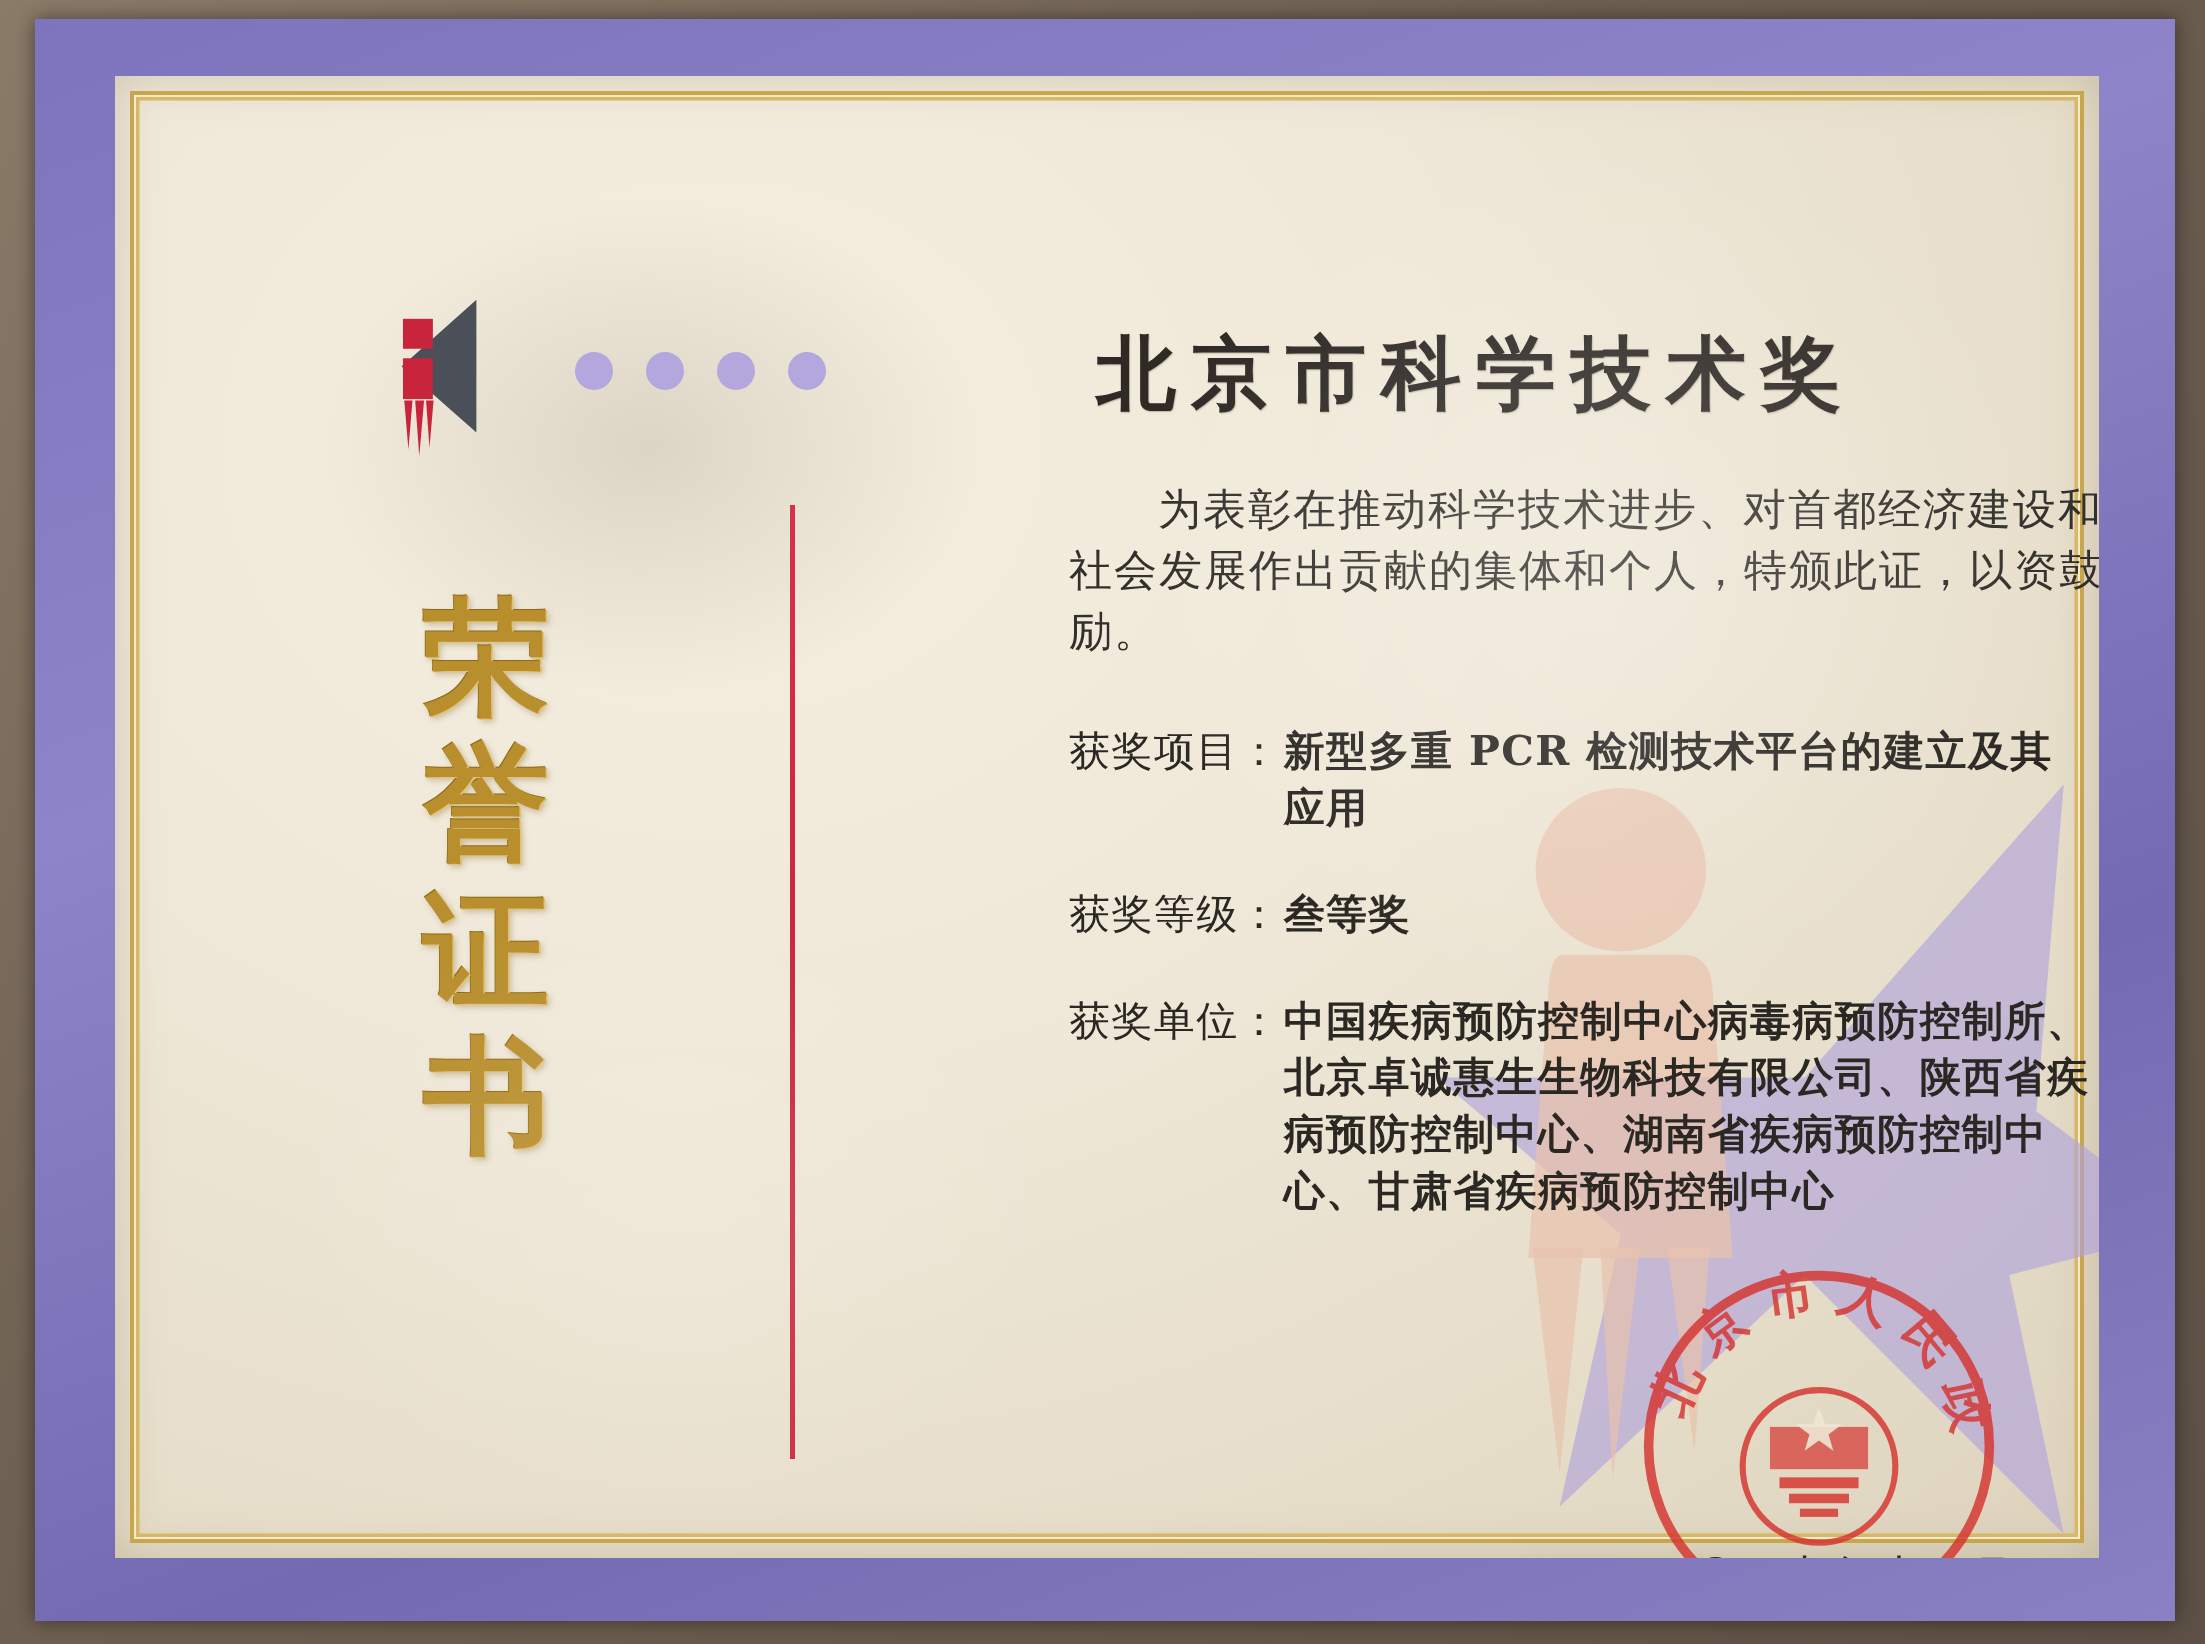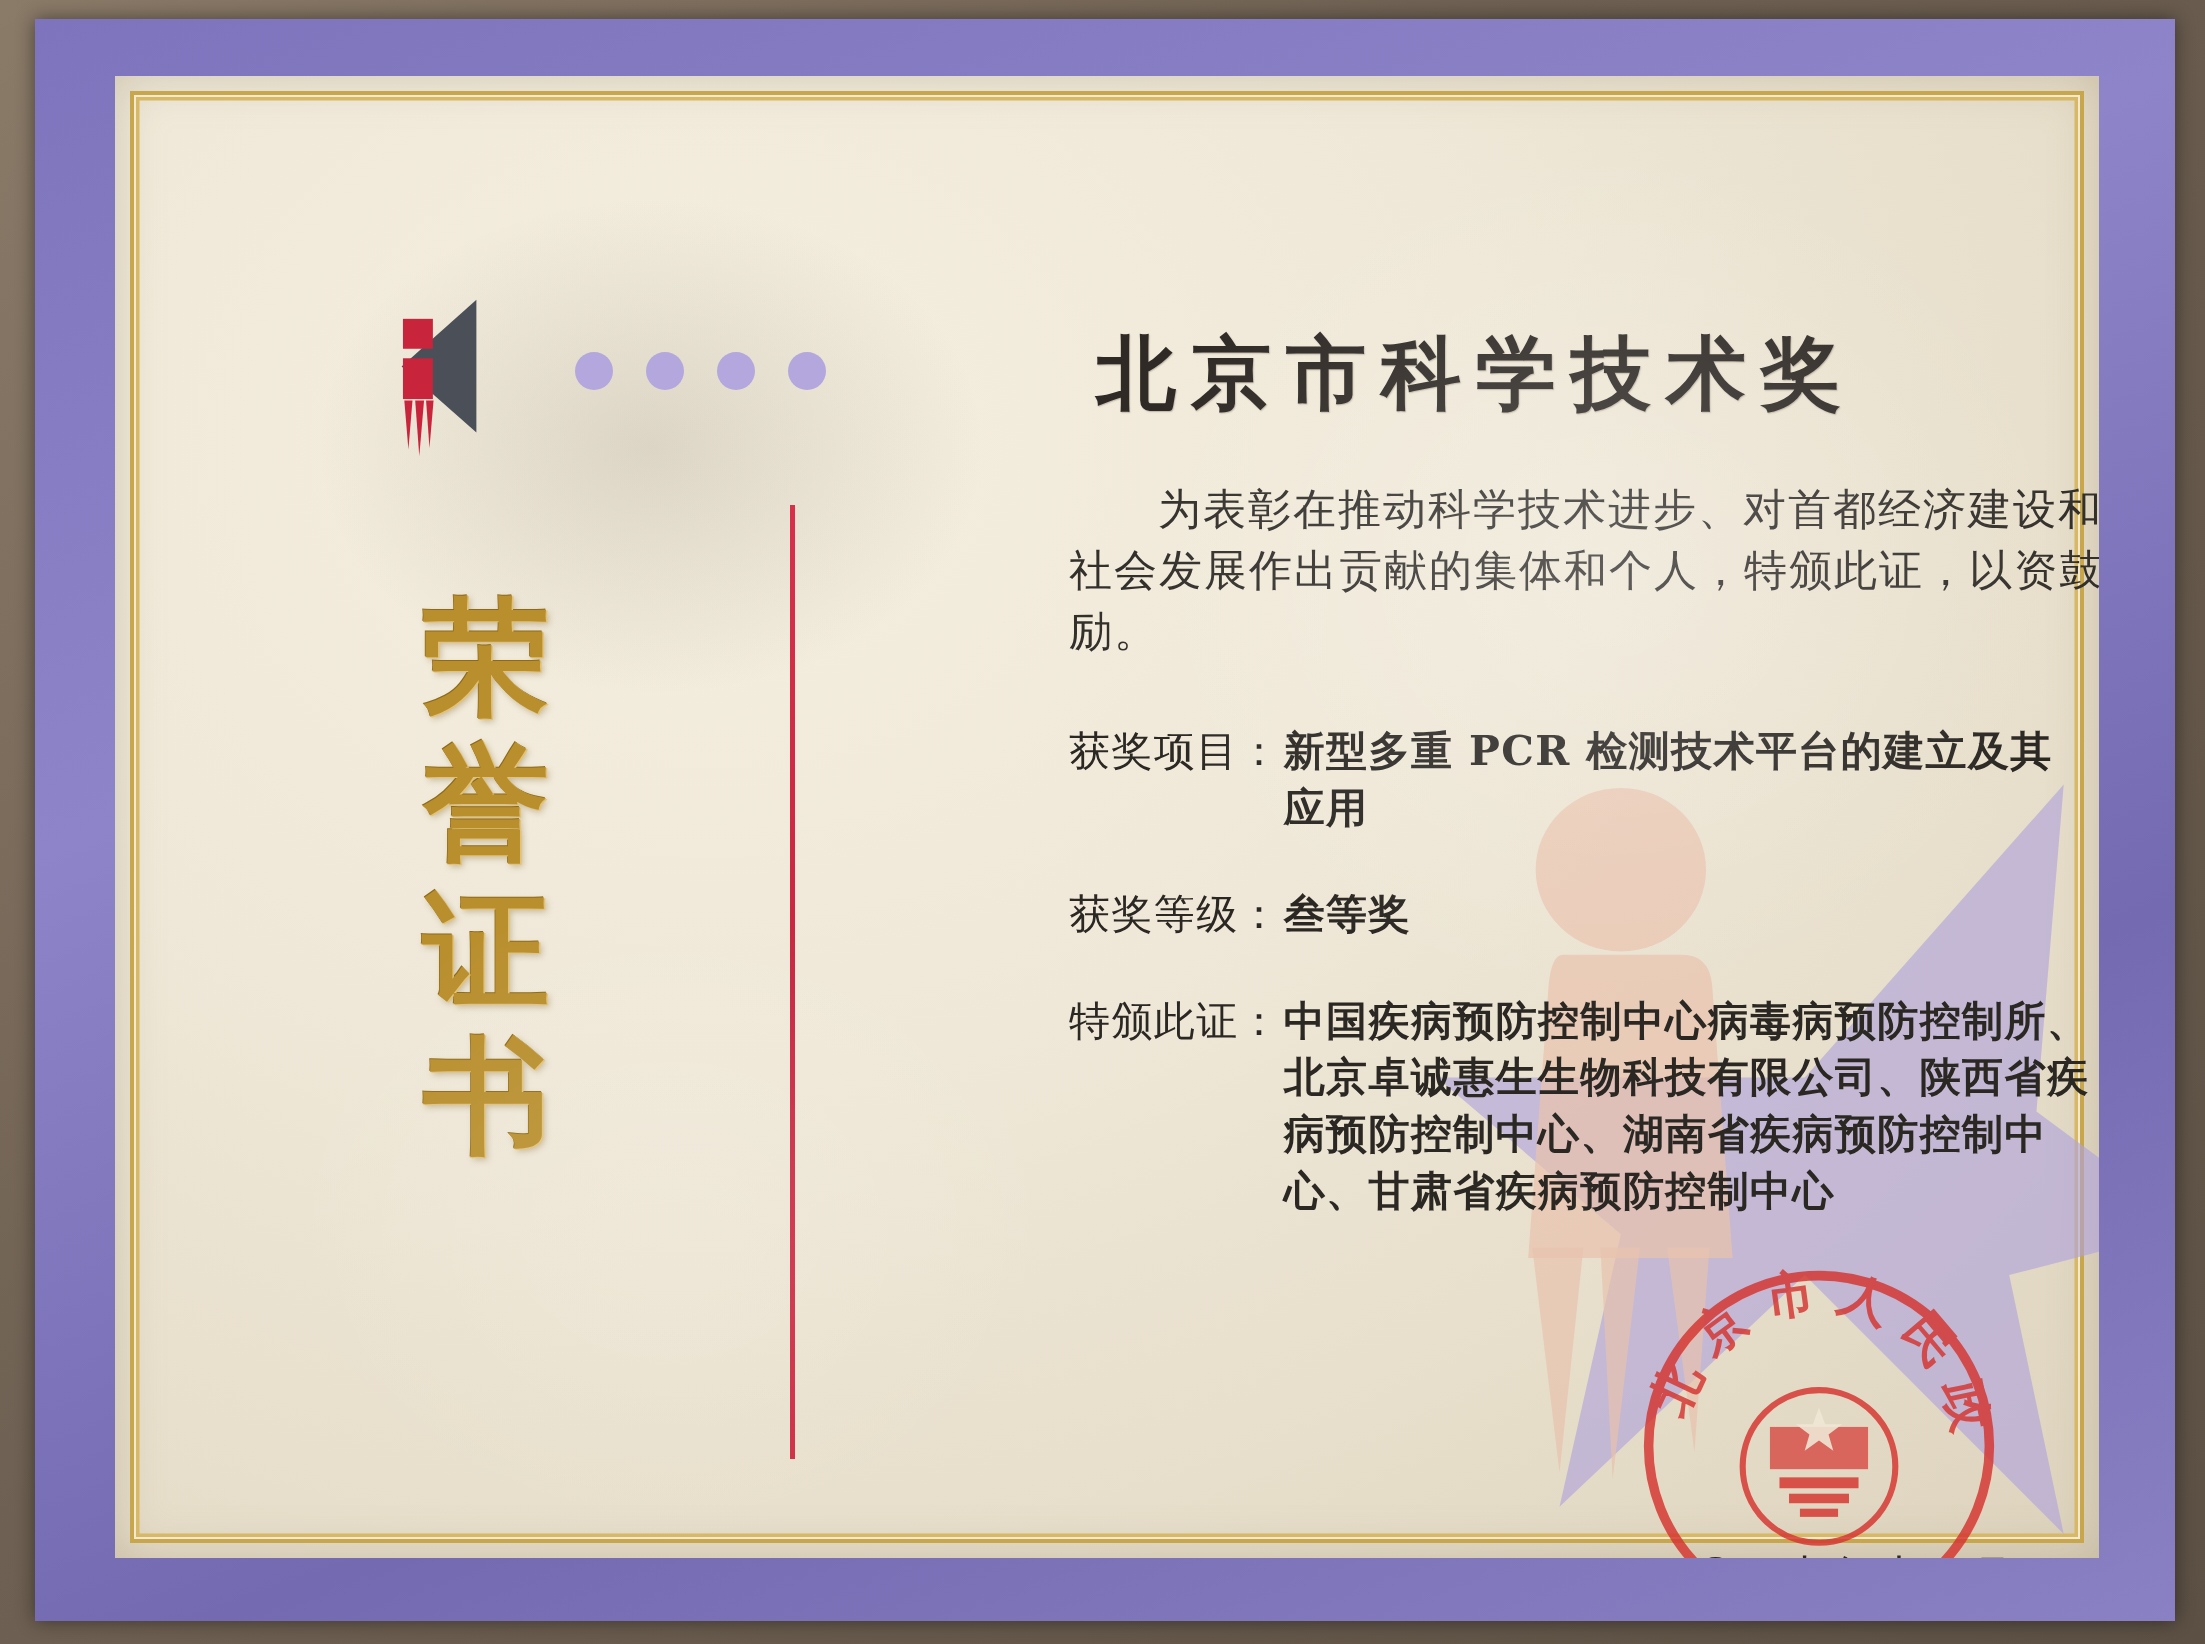--- a/index.html
+++ b/index.html
@@ -277,21 +277,21 @@
         <div class="fields">
           <div class="field">
             <div class="field-label">获奖项目：</div>
             <div class="field-value">新型多重 PCR 检测技术平台的建立及其应用</div>
           </div>
           <div class="field">
             <div class="field-label">获奖等级：</div>
             <div class="field-value">叁等奖</div>
           </div>
           <div class="field">
-            <div class="field-label">特颁此证：</div>
+            <div class="field-label">获奖单位：</div>
             <div class="field-value thin">中国疾病预防控制中心病毒病预防控制所、北京卓诚惠生生物科技有限公司、陕西省疾病预防控制中心、湖南省疾病预防控制中心、甘肃省疾病预防控制中心</div>
           </div>
         </div>
       </div>
 
       <svg class="seal" viewBox="0 0 540 540" xmlns="http://www.w3.org/2000/svg">
         <g opacity="0.82">
           <circle cx="270" cy="270" r="250" fill="none" stroke="#d5342f" stroke-width="14"></circle>
           <path id="sealArc" d="M 70 270 A 200 200 0 1 1 470 270" fill="none"></path>
           <text font-family="DejaVu Serif, serif" font-size="74" font-weight="700" fill="#d5342f" letter-spacing="26">

